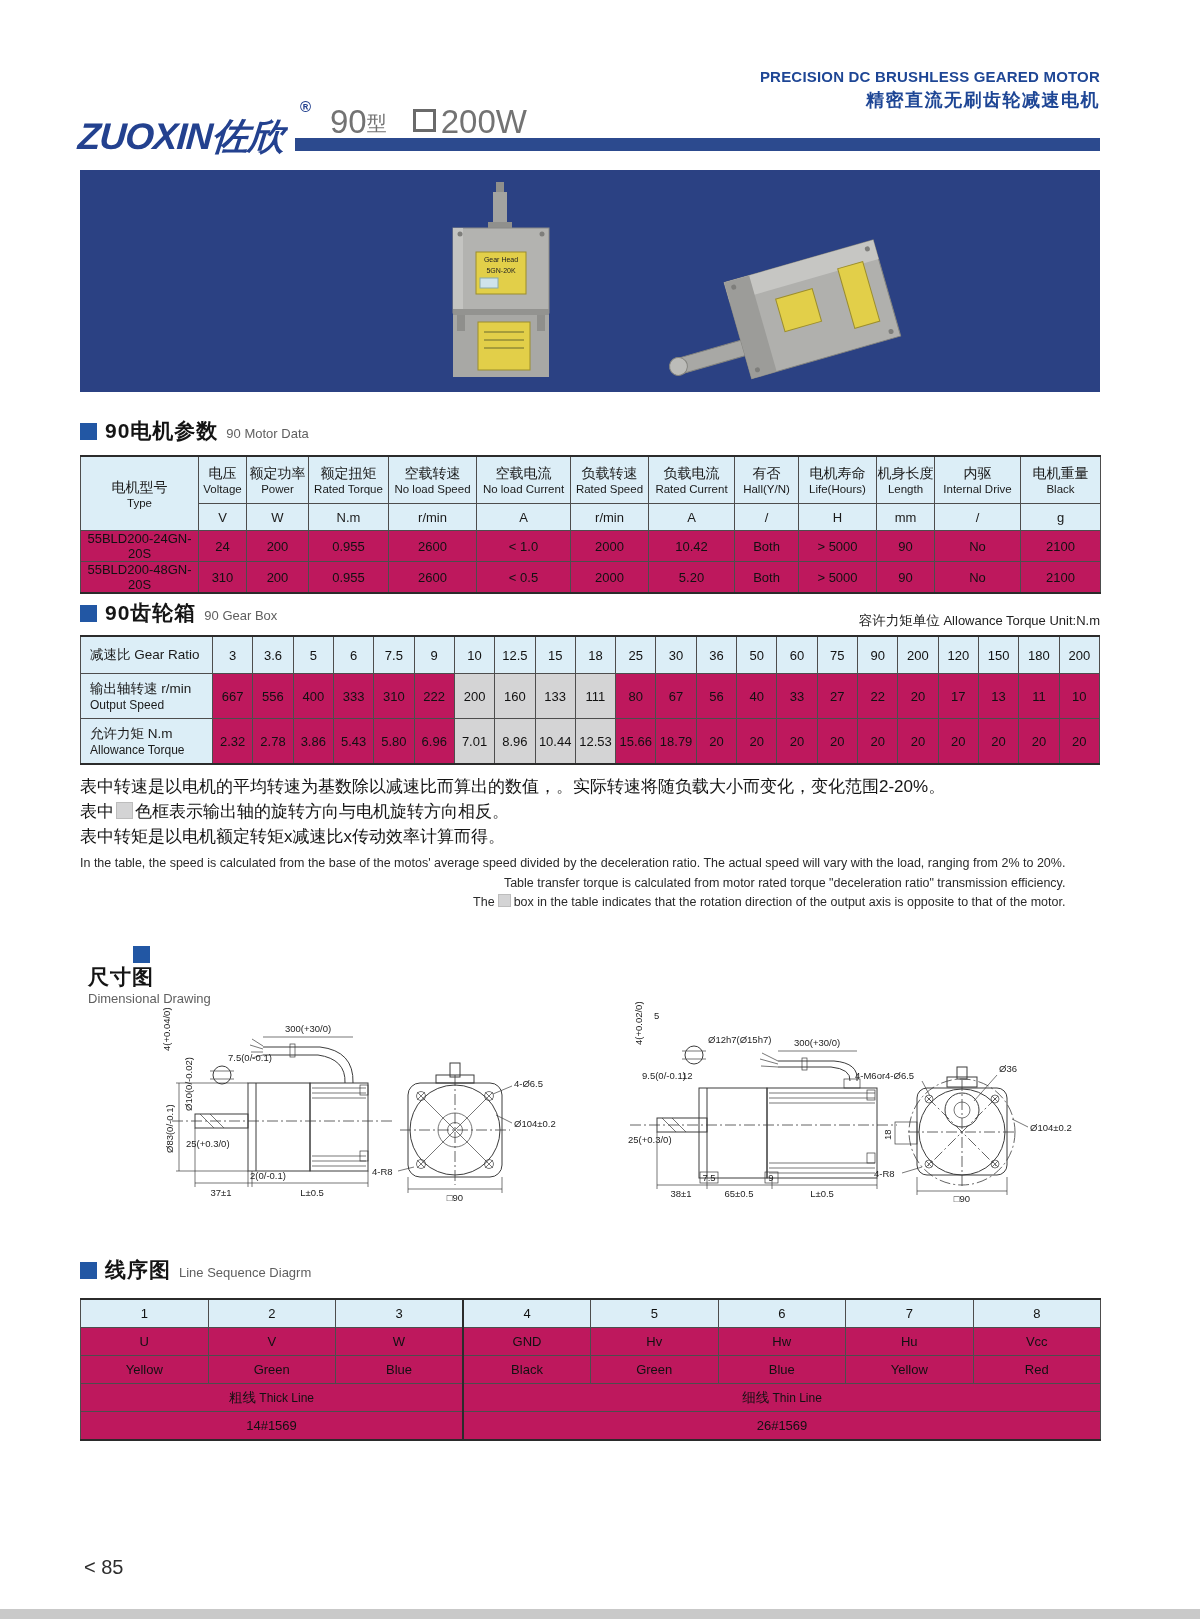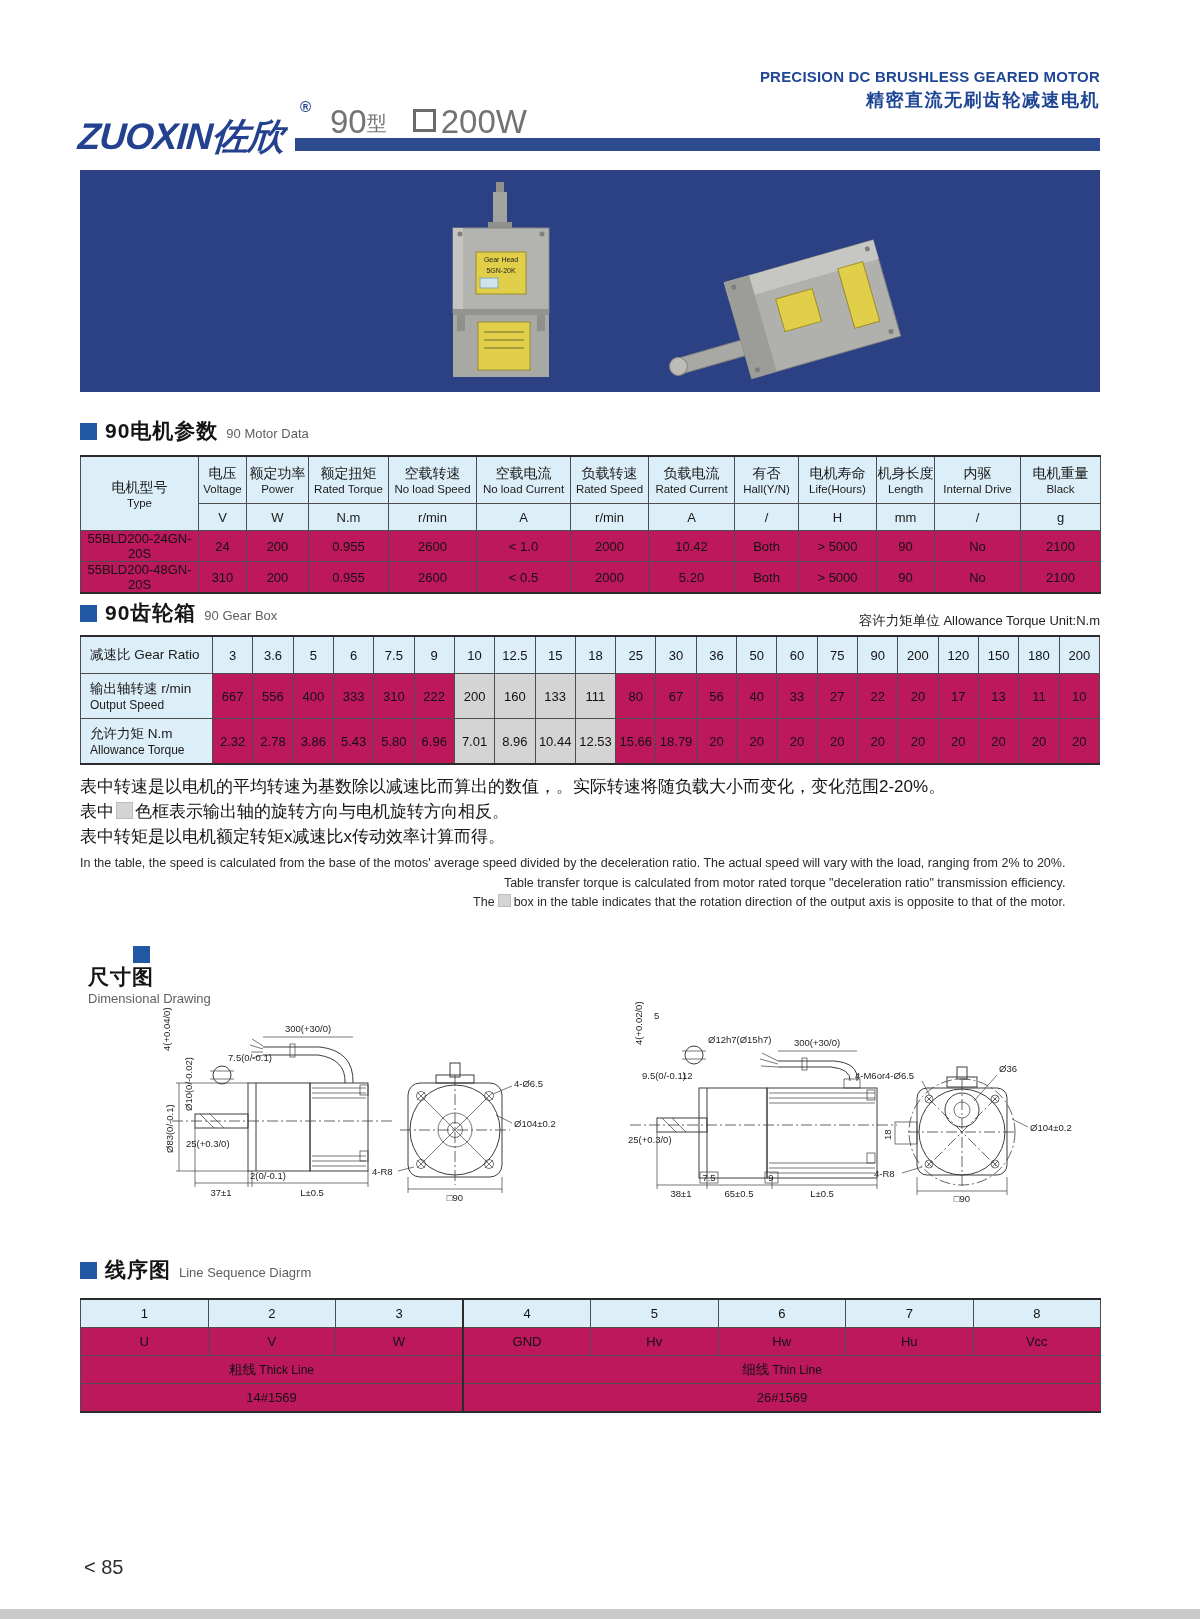--- a/index.html
+++ b/index.html
@@ -581,20 +581,30 @@
             <td>U</td>
             <td>V</td>
             <td>W</td>
             <td class="sep">GND</td>
             <td>Hv</td>
             <td>Hw</td>
             <td>Hu</td>
             <td>Vcc</td>
           </tr>
           <tr>
+            <td>Yellow</td>
+            <td>Green</td>
+            <td>Blue</td>
+            <td class="sep">Black</td>
+            <td>Green</td>
+            <td>Blue</td>
+            <td>Yellow</td>
+            <td>Red</td>
+          </tr>
+          <tr>
             <td class="group" colspan="3"><span class="gcn">粗线</span><span class="gen"> Thick Line</span></td>
             <td class="group sep" colspan="5"><span class="gcn">细线</span><span class="gen"> Thin Line</span></td>
           </tr>
           <tr>
             <td colspan="3">14#1569</td>
             <td class="sep" colspan="5">26#1569</td>
           </tr>
         </tbody>
     </table>
   </div>

